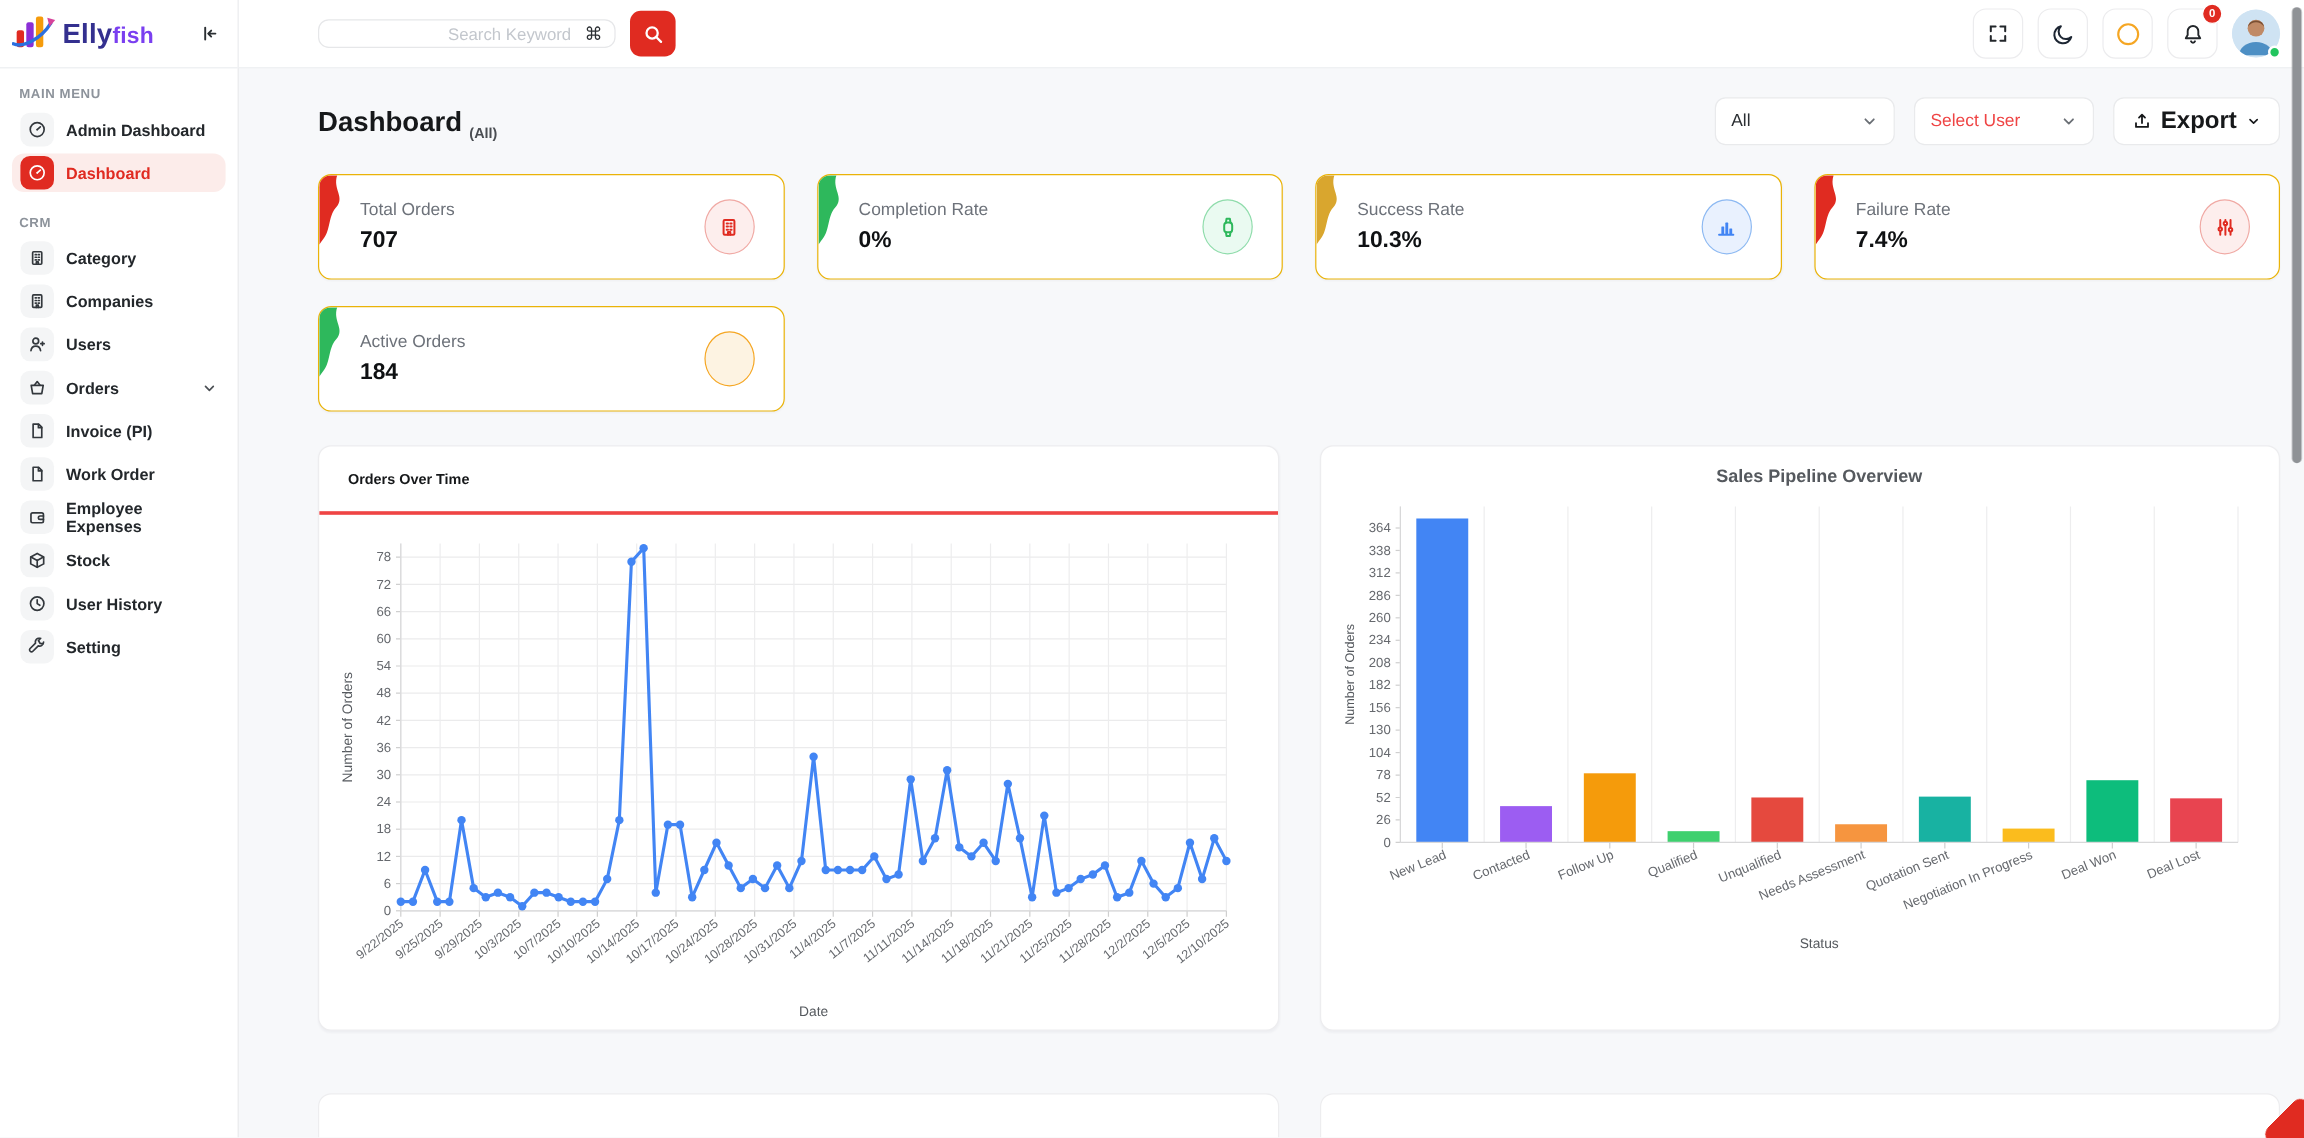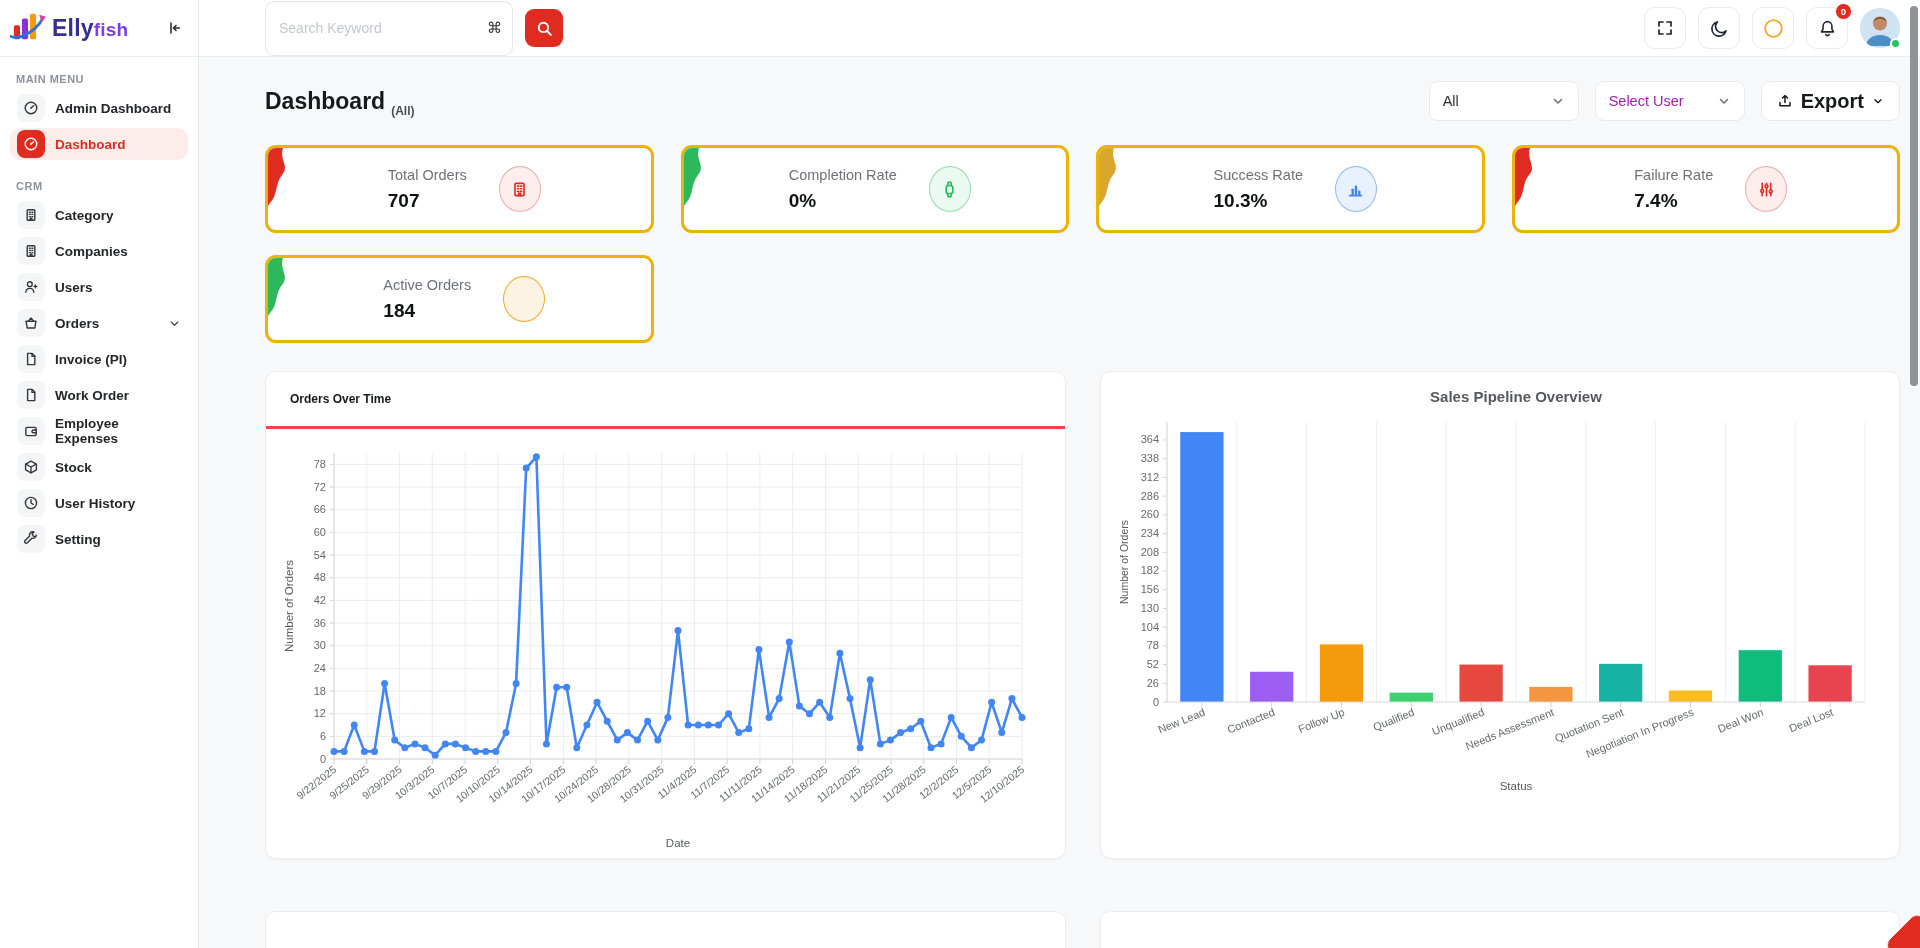--- a/index.html
+++ b/index.html
@@ -22,22 +22,22 @@
     align-items:center;justify-content:center;color:#33383d;flex-shrink:0;}
   .nav-item.active{background:#fcecea;color:#e02b21;}
   .nav-item.active .nav-icon{background:#e02b21;color:#fff;}
   .nav-chevron{margin-left:auto;color:#4b4f54;display:flex;}
 
   
   .main{flex:1;display:flex;flex-direction:column;min-width:0;}
   .topbar{height:57px;background:#fff;border-bottom:1px solid #eceef0;display:flex;
     align-items:center;padding:0 20px 0 66px;gap:12px;flex-shrink:0;}
   .search-wrap{position:relative;width:248px;}
-  .search-wrap input{width:100%;height:55px;border:1px solid #e6e7e9;border-radius:9px;
-    padding:0 36px 0 13px;font-size:14px;color:#333;outline:none;font-family:inherit;background:#fff;}
+  .search-wrap input{width:100%;height:24px;border:1px solid #e6e7e9;border-radius:9px;
+    padding:0 36px 0 13px;font-size:14px;color:#333;outline:none;font-family:inherit;background:#fff;text-align:right;}
   .search-wrap input::placeholder{color:#c3c7cd;}
   .kbd-glyph{position:absolute;right:11px;top:50%;transform:translateY(-50%);color:#2b2f33;font-size:15px;}
   .search-btn{width:38px;height:38px;background:#e02b21;border-radius:9px;border:none;color:#fff;
     display:flex;align-items:center;justify-content:center;cursor:pointer;}
   .top-right{margin-left:auto;display:flex;align-items:center;gap:12px;}
   .icon-btn{width:42px;height:42px;border:1px solid #ececee;border-radius:11px;background:#fff;
     display:flex;align-items:center;justify-content:center;cursor:pointer;position:relative;color:#23272b;}
   .badge{position:absolute;top:-5px;right:-5px;min-width:17px;height:17px;border-radius:50%;
     background:#e02b21;color:#fff;font-size:9.5px;font-weight:700;display:flex;align-items:center;
     justify-content:center;border:1px solid #fff;}
@@ -47,29 +47,29 @@
     background:#22c55e;border:2px solid #fff;}
 
   .content{flex:1;padding:16px 20px 0 66px;overflow:hidden;}
   .page-head{display:flex;align-items:center;margin:8px 0 24px;}
   .page-title{font-size:23px;font-weight:800;color:#16181a;}
   .page-scope{font-size:12px;color:#4a4d52;margin-left:6px;font-weight:600;align-self:flex-end;padding-bottom:3px;}
   .head-controls{margin-left:auto;display:flex;gap:16px;align-items:center;}
   .select{width:150px;height:40px;background:#fff;border:1px solid #e9eaec;border-radius:9px;
     display:flex;align-items:center;justify-content:space-between;padding:0 13px;font-size:14.5px;
     color:#2b2f33;cursor:pointer;}
-  .select .muted{color:#a21caf;}
+  .select .muted{color:#ef4444;}
   .select .chev{color:#6a6f75;display:flex;}
   .export-btn{height:40px;background:#fff;border:1px solid #e9eaec;border-radius:9px;display:flex;
     align-items:center;gap:8px;padding:0 15px;font-size:20px;font-weight:700;color:#16181a;cursor:pointer;}
 
   
   .stats-grid{display:grid;grid-template-columns:repeat(4,1fr);gap:22px 27px;}
-  .stat-card{position:relative;background:#fff;border:3px solid #eab308;border-radius:11px;height:88px;
-    display:flex;align-items:center;justify-content:center;padding:0 24px 0 34px;overflow:hidden;
+  .stat-card{position:relative;background:#fff;border:1px solid #eab308;border-radius:11px;height:88px;
+    display:flex;align-items:center;justify-content:space-between;padding:0 24px 0 34px;overflow:hidden;
     box-shadow:0 1px 2px rgba(20,20,40,.04);gap:32px;}
   .ribbon{position:absolute;left:0;top:0;}
   .stat-label{font-size:14.5px;color:#6d727a;margin-bottom:7px;font-weight:500;}
   .stat-value{font-size:19px;font-weight:700;color:#0f1113;}
   .stat-icon{width:42px;height:46px;border-radius:50%;display:flex;align-items:center;justify-content:center;border:1px solid;}
 
   
   .charts-row{display:grid;grid-template-columns:1fr 1fr;gap:34px;margin-top:28px;}
   .chart-card{background:#fff;border:1px solid #ededef;border-radius:11px;height:488px;overflow:hidden;
     box-shadow:0 1px 2px rgba(20,20,40,.04);}

